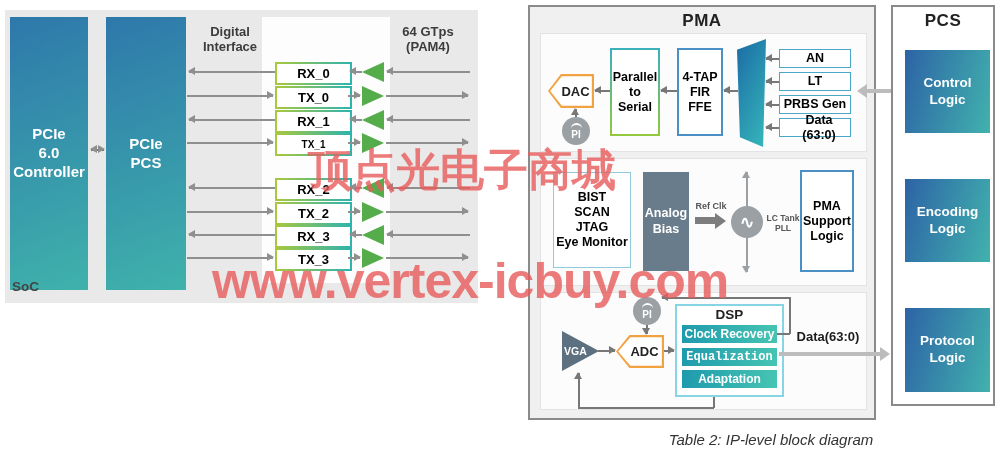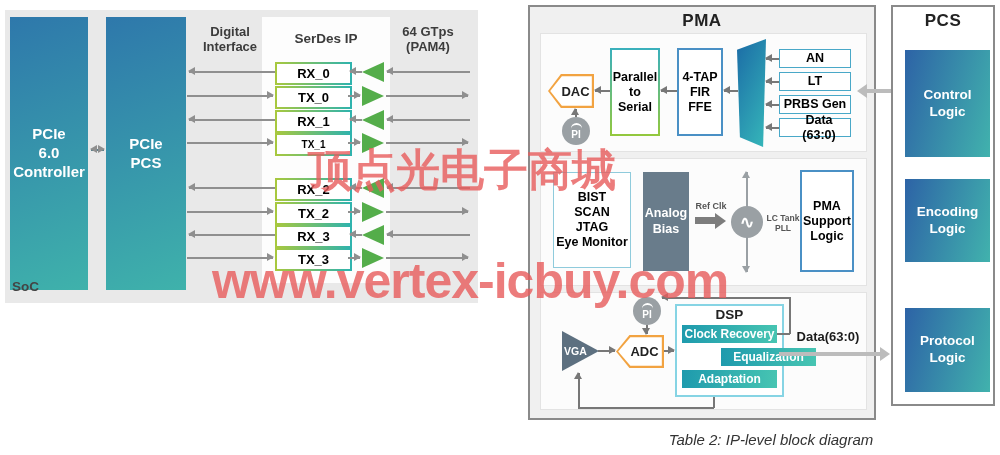--- a/index.html
+++ b/index.html
@@ -103,21 +103,20 @@
   </div>
   <div class="grad" style="left:106px;top:17px;width:80px;height:273px;font-size:15px;">
     <span>PCIe
 PCS</span>
   </div>
 
   <div class="hl hdl hdr" style="left:91px;top:149px;width:13px;background:#5c7f8a;"></div>
 
   <div class="lbl" style="left:194px;top:24px;width:72px;font-size:13px;">Digital
 Interface</div>
-  <div class="lbl" style="left:262px;top:31px;width:128px;font-size:13.5px;">SerDes IP</div>
   <div class="lbl" style="left:395px;top:24px;width:66px;font-size:13px;">64 GTps
 (PAM4)</div>
 
   <div class="abs" style="left:5px;top:62px;width:456px;height:20px;padding-left:12px;">
     <div class="hl hdl" style="left:184px;top:9px;width:86px;"></div>
     <div class="obox b-lane" style="left:270px;top:0px;width:73px;height:19px;font-size:13px;">RX_0</div>
     <div class="hl hdl" style="left:345px;top:9px;width:12px;"></div>
     <div class="tri tl" style="left:357px;top:0px;"></div>
     <div class="hl hdl" style="left:382px;top:9px;width:83px;"></div>
   </div>
@@ -255,37 +254,37 @@
   <div class="tag" style="left:616px;top:335px;width:48px;height:33px;">
     <div class="tb"></div>
     <div class="tf"></div>
     <div class="tl2">ADC</div>
   </div>
   <div class="hl dark hdr" style="left:664px;top:350px;width:10px;"></div>
 
   <div class="obox b-cyan" style="left:675px;top:304px;width:109px;height:93px;box-sizing:border-box;"></div>
   <div class="lbl" style="left:675px;top:307px;width:109px;font-size:13.5px;color:#222;">DSP</div>
   <div class="dspblk" style="left:682px;top:325px;width:95px;height:18px;">Clock Recovery</div>
-  <div class="dspblk" style="left:721px;top:348px;width:95px;height:18px;">Equalization</div>
+  <div class="dspblk" style="left:682px;top:348px;width:95px;height:18px;font-family:Liberation Mono, monospace;">Equalization</div>
   <div class="dspblk" style="left:682px;top:370px;width:95px;height:18px;">Adaptation</div>
 
   <div class="hl dark" style="left:777px;top:333px;width:13px;"></div>
   <div class="vl" style="left:789px;top:297px;height:37px;"></div>
   <div class="hl dark hdl" style="left:662px;top:297px;width:128px;"></div>
 
   <div class="vl" style="left:713px;top:397px;height:11px;"></div>
   <div class="hl dark" style="left:578px;top:407px;width:136px;"></div>
   <div class="vl hup" style="left:578px;top:373px;height:35px;"></div>
 
   <div class="lbl" style="left:787px;top:329px;width:82px;font-size:13px;color:#1c1c1c;">Data(63:0)</div>
   <div class="thk hdr" style="left:779px;top:352px;width:102px;z-index:5;"></div>
 
   <div class="abs" style="left:891px;top:5px;width:104px;height:401px;background:#ffffff;border:2px solid #8a8a8a;box-sizing:border-box;"></div>
   <div class="lbl" style="left:891px;top:11px;width:104px;font-size:17px;color:#222;letter-spacing:0.5px;">PCS</div>
-  <div class="grad pcsblk" style="left:905px;top:50px;width:85px;height:107px;">Control
+  <div class="grad pcsblk" style="left:905px;top:50px;width:85px;height:83px;">Control
 Logic</div>
   <div class="grad pcsblk" style="left:905px;top:179px;width:85px;height:83px;">Encoding
 Logic</div>
   <div class="grad pcsblk" style="left:905px;top:308px;width:85px;height:84px;">Protocol
 Logic</div>
 
   <div class="caption" style="left:646px;top:431px;width:250px;">Table 2: IP-level block diagram</div>
 
   <div class="wm" style="left:308px;top:141px;font-size:44px;">顶点光电子商城</div>
   <div class="wm" style="left:212px;top:252px;font-size:50px;letter-spacing:-1px;">www.vertex-icbuy.com</div>

